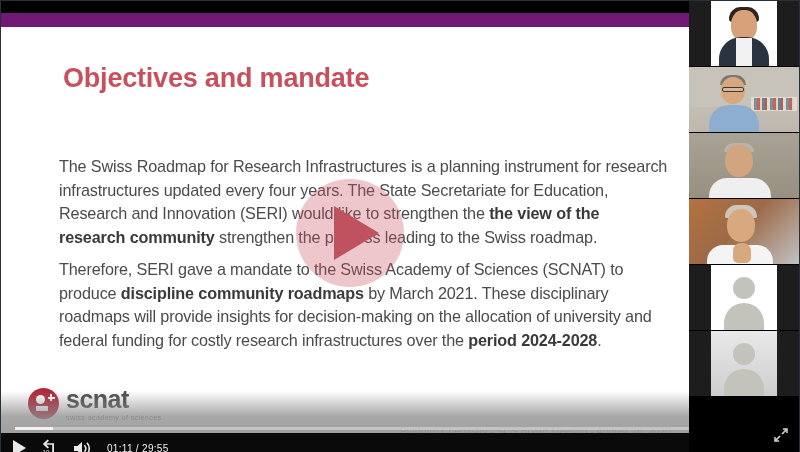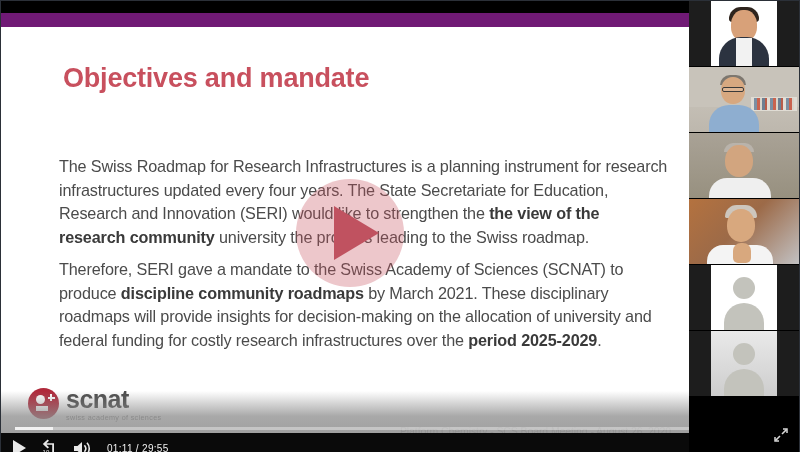--- a/index.html
+++ b/index.html
@@ -349,22 +349,22 @@
 
 <div id="app">
 
   <div class="stage">
 
     <div class="slide">
 
       <div class="slide-title">Objectives and mandate</div>
 
       <div class="slide-body">
-        <p><span>The Swiss Roadmap for Research Infrastructures is a planning instrument for research infrastructures updated every four years. The State Secretariate for Education, Research and Innovation (SERI) would like to strengthen the </span><b>the view of the research community</b><span> university the process leading to the Swiss roadmap.</span></p>
-        <p><span>Therefore, SERI gave a mandate to the Swiss Academy of Sciences (SCNAT) to produce </span><b>discipline community roadmaps</b><span> by March 2021. These disciplinary roadmaps will provide insights for decision-making on the allocation of university and federal funding for costly research infrastructures over the </span><b>period 2025-2029</b><span>.</span></p>
+        <p><span>The Swiss Roadmap for Research Infrastructures is a planning instrument for research infrastructures updated every four years. The State Secretariate for Education, Research and Innovation (SERI) would like to strengthen the </span><b>the view of the research community</b><span> strengthen the process leading to the Swiss roadmap.</span></p>
+        <p><span>Therefore, SERI gave a mandate to the Swiss Academy of Sciences (SCNAT) to produce </span><b>discipline community roadmaps</b><span> by March 2021. These disciplinary roadmaps will provide insights for decision-making on the allocation of university and federal funding for costly research infrastructures over the </span><b>period 2024-2028</b><span>.</span></p>
       </div>
 
       <div class="logo">
         <div class="logo-mark">
           <span class="logo-cross"></span>
         </div>
         <div class="logo-text">
           <span class="logo-word">scnat</span>
           <span class="logo-sub">swiss academy of sciences</span>
         </div>

